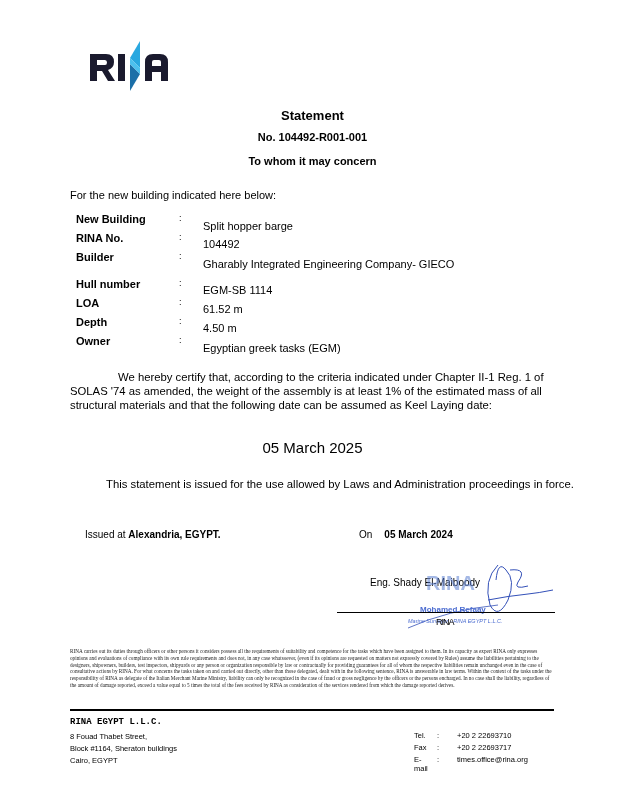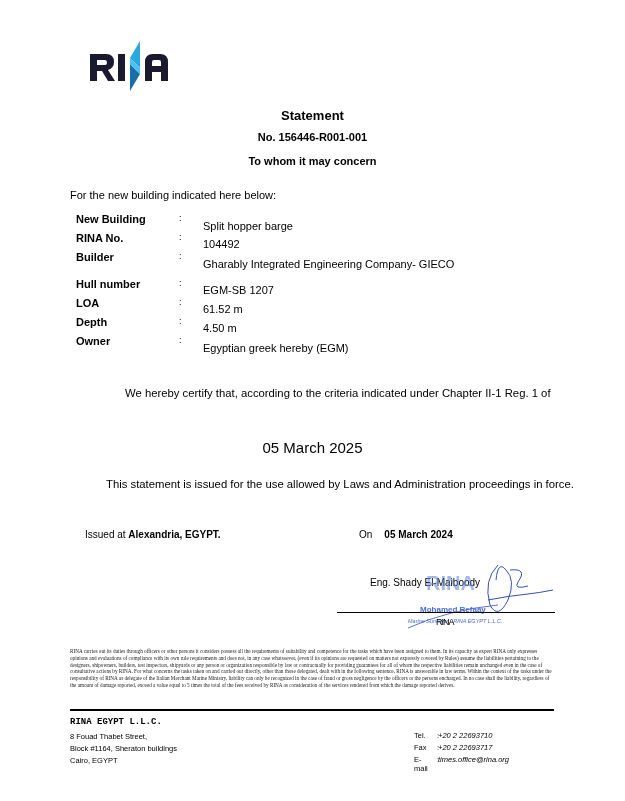--- a/index.html
+++ b/index.html
@@ -9,61 +9,61 @@
   .logo { left: 88px; top: 38px; width: 90px; height: 56px; }
   .title { left: 0; width: 625px; text-align: center; font-weight: bold; }
   .t1 { top: 108px; font-size: 13px; }
   .t2 { top: 131px; font-size: 11px; }
   .t3 { top: 155px; font-size: 11px; }
   .intro { left: 70px; top: 189px; font-size: 11px; }
   .row { position: absolute; left: 76px; font-size: 11px; }
   .row .lbl { position: absolute; left: 0; font-weight: bold; white-space: nowrap; }
   .row .colon { position: absolute; left: 103px; font-size: 9px; }
   .row .val { position: absolute; left: 127px; white-space: nowrap; }
-  .para { left: 70px; top: 386px; width: 484px; font-size: 11.3px; line-height: 14px; margin-left: 7px; }
+  .para { left: 70px; top: 370px; width: 484px; font-size: 11.3px; line-height: 14px; }
   .para .indent { padding-left: 48px; }
   .date { left: 0; width: 625px; top: 439px; text-align: center; font-weight: normal; font-size: 15px; }
   .use { left: 70px; top: 478px; font-size: 11.3px; margin-left: 36px; }
   .issued { left: 85px; top: 529px; font-size: 10px; }
   .on { left: 359px; top: 529px; font-size: 10px; text-align: right; }
   .on b { margin-left: 12px; }
   .signer { left: 370px; top: 577px; font-size: 10px; }
   .sigline { left: 337px; top: 612px; width: 218px; height: 1px; background: #000; }
   .rina-under { left: 436px; top: 617px; font-size: 9px; letter-spacing: -1px; }
   .stamp { left: 378px; top: 560px; width: 180px; height: 80px; }
   .disclaimer { left: 70px; top: 648px; width: 484px; font-family: "Liberation Serif", serif;
                 font-size: 5.2px; line-height: 6.8px; text-align: left; color: #222; }
   .footline { left: 70px; top: 709px; width: 484px; height: 1.5px; background: #000; }
   .company { left: 70px; top: 717px; font-size: 9px; font-weight: bold; font-family: Liberation Mono, monospace; }
   .addr { left: 70px; font-size: 7.5px; }
   .contact { position: absolute; left: 402px; font-size: 7.5px; }
   .contact .k { position: absolute; left: 12px; }
   .contact .c { position: absolute; left: 35px; }
-  .contact .v { position: absolute; left: 36px; white-space: nowrap; font-style: italic; }
+  .contact .v { position: absolute; left: 55px; white-space: nowrap; }
 </style>
 </head>
 <body>
 
 <div class="abs logo">
   <svg width="90" height="56" viewBox="0 0 90 56">
 
     <path d="M2 16 H18 Q26 16 26 24 Q26 30 20 32 L27 43 H20 L14 33 H9 V43 H2 Z M9 22 V27 H17 Q19 27 19 24.5 Q19 22 17 22 Z" fill="#1a1a2e"></path>
 
     <rect x="30" y="16" width="7" height="27" fill="#1a1a2e"></rect>
 
     <polygon points="52,3 52,30 42,20" fill="#29a8e0"></polygon>
     <polygon points="42,26 52,36 42,53" fill="#1b6fa8"></polygon>
     <polygon points="42,20 52,30 52,36 42,26" fill="#4cc0ee"></polygon>
 
     <path d="M57 43 V24 Q57 16 65 16 H72 Q80 16 80 24 V43 H73 V34 H64 V43 Z M64 28 H73 V24 Q73 22 71 22 H66 Q64 22 64 24 Z" fill="#1a1a2e"></path>
   </svg>
 </div>
 
 <div class="abs title t1">Statement</div>
-<div class="abs title t2">No. 156446-R001-001</div>
+<div class="abs title t2">No. 104492-R001-001</div>
 <div class="abs title t3">To whom it may concern</div>
 
 <div class="abs intro">For the new building indicated here below:</div>
 
 <div class="row" style="top:213px">
   <span class="lbl">New Building</span>
   <span class="colon">:</span>
   <span class="val" style="top:7px">Split hopper barge</span>
 </div>
 <div class="row" style="top:232px">
@@ -72,40 +72,41 @@
   <span class="val" style="top:6px">104492</span>
 </div>
 <div class="row" style="top:251px">
   <span class="lbl">Builder</span>
   <span class="colon">:</span>
   <span class="val" style="top:7px">Gharably Integrated Engineering Company- GIECO</span>
 </div>
 <div class="row" style="top:278px">
   <span class="lbl">Hull number</span>
   <span class="colon">:</span>
-  <span class="val" style="top:6px">EGM-SB 1207</span>
+  <span class="val" style="top:6px">EGM-SB 1114</span>
 </div>
 <div class="row" style="top:297px">
   <span class="lbl">LOA</span>
   <span class="colon">:</span>
   <span class="val" style="top:6px">61.52 m</span>
 </div>
 <div class="row" style="top:316px">
   <span class="lbl">Depth</span>
   <span class="colon">:</span>
   <span class="val" style="top:6px">4.50 m</span>
 </div>
 <div class="row" style="top:335px">
   <span class="lbl">Owner</span>
   <span class="colon">:</span>
-  <span class="val" style="top:7px">Egyptian greek hereby (EGM)</span>
+  <span class="val" style="top:7px">Egyptian greek tasks (EGM)</span>
 </div>
 
 <div class="abs para">
   <div class="indent">We hereby certify that, according to the criteria indicated under Chapter II-1 Reg. 1 of</div>
+  <div>SOLAS '74 as amended, the weight of the assembly is at least 1% of the estimated mass of all structural materials and that the following date can be assumed as Keel Laying date:</div>
 </div>
 
 <div class="abs date">05 March 2025</div>
 
 <div class="abs use">This statement is issued for the use allowed by Laws and Administration proceedings in force.</div>
 
 <div class="abs issued">
   <span>Issued at </span><b>Alexandria, EGYPT.</b>
 </div>
 <div class="abs on">

